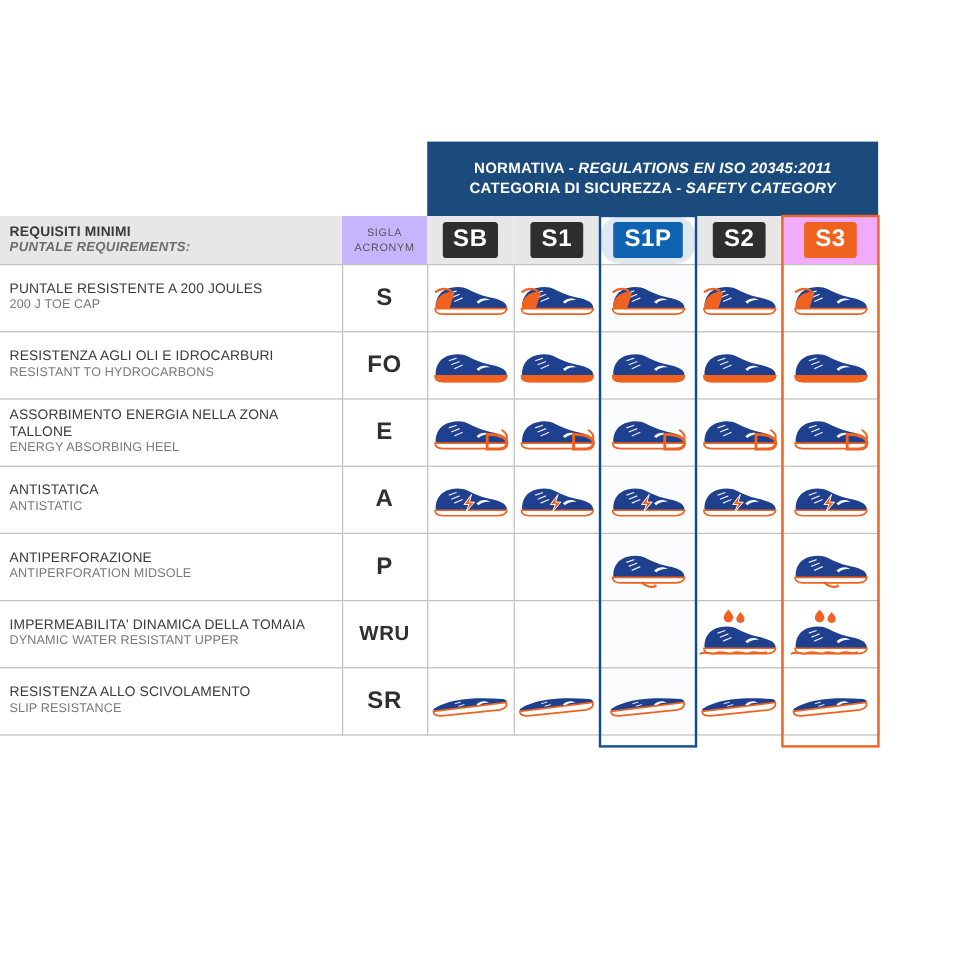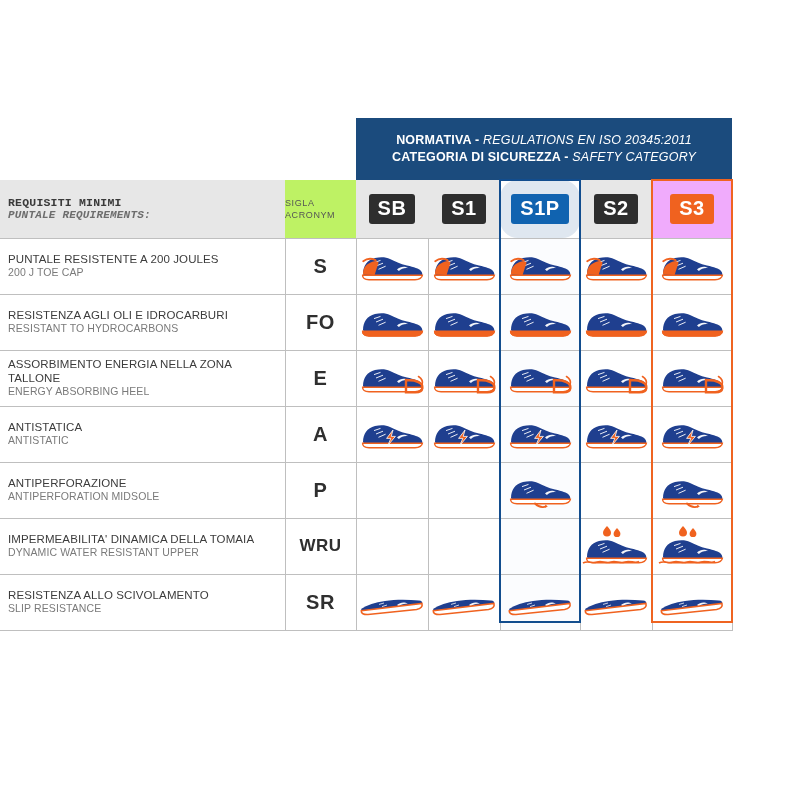--- a/index.html
+++ b/index.html
@@ -38,37 +38,36 @@
     height: 62px;
     text-align: center;
   }
   .hdr-band .l1, .hdr-band .l2 {
     font-size: 12.5px;
     letter-spacing: .2px;
     line-height: 17px;
     white-space: nowrap;
   }
   .hdr-band .reg-n { font-weight: bold; }
-  .hdr-band .reg-i { font-weight: normal; font-style: italic; }
+  .hdr-band .reg-i { font-weight: bold; font-style: italic; }
   .blank-corner { background: #ffffff; }
 
   
   .req-head {
     background: #e7e7e7;
-    height: 58px;
+    height: 40px;
     padding-left: 8px !important;
     color: #3a3a3a;
-    font-family: Liberation Mono, monospace;
   }
   .req-head .it { font-size: 11.5px; font-weight: bold; letter-spacing: .2px; }
   .req-head .en { font-size: 11px; font-weight: bold; font-style: italic; color: #6d6d6d; letter-spacing: .2px; }
 
   .acr-head {
-    background: #bef264;
-    text-align: left;
+    background: #c4b5fd;
+    text-align: center;
     color: #555;
     font-size: 9px;
     line-height: 12px;
     letter-spacing: .6px;
   }
 
   .cat-head { background: #e7e7e7; text-align: center; }
   .cat-head.s1p { background: #dfe7f0; border-radius: 18px; }
   .cat-head.s3  { background: #f0abfc; }
 

